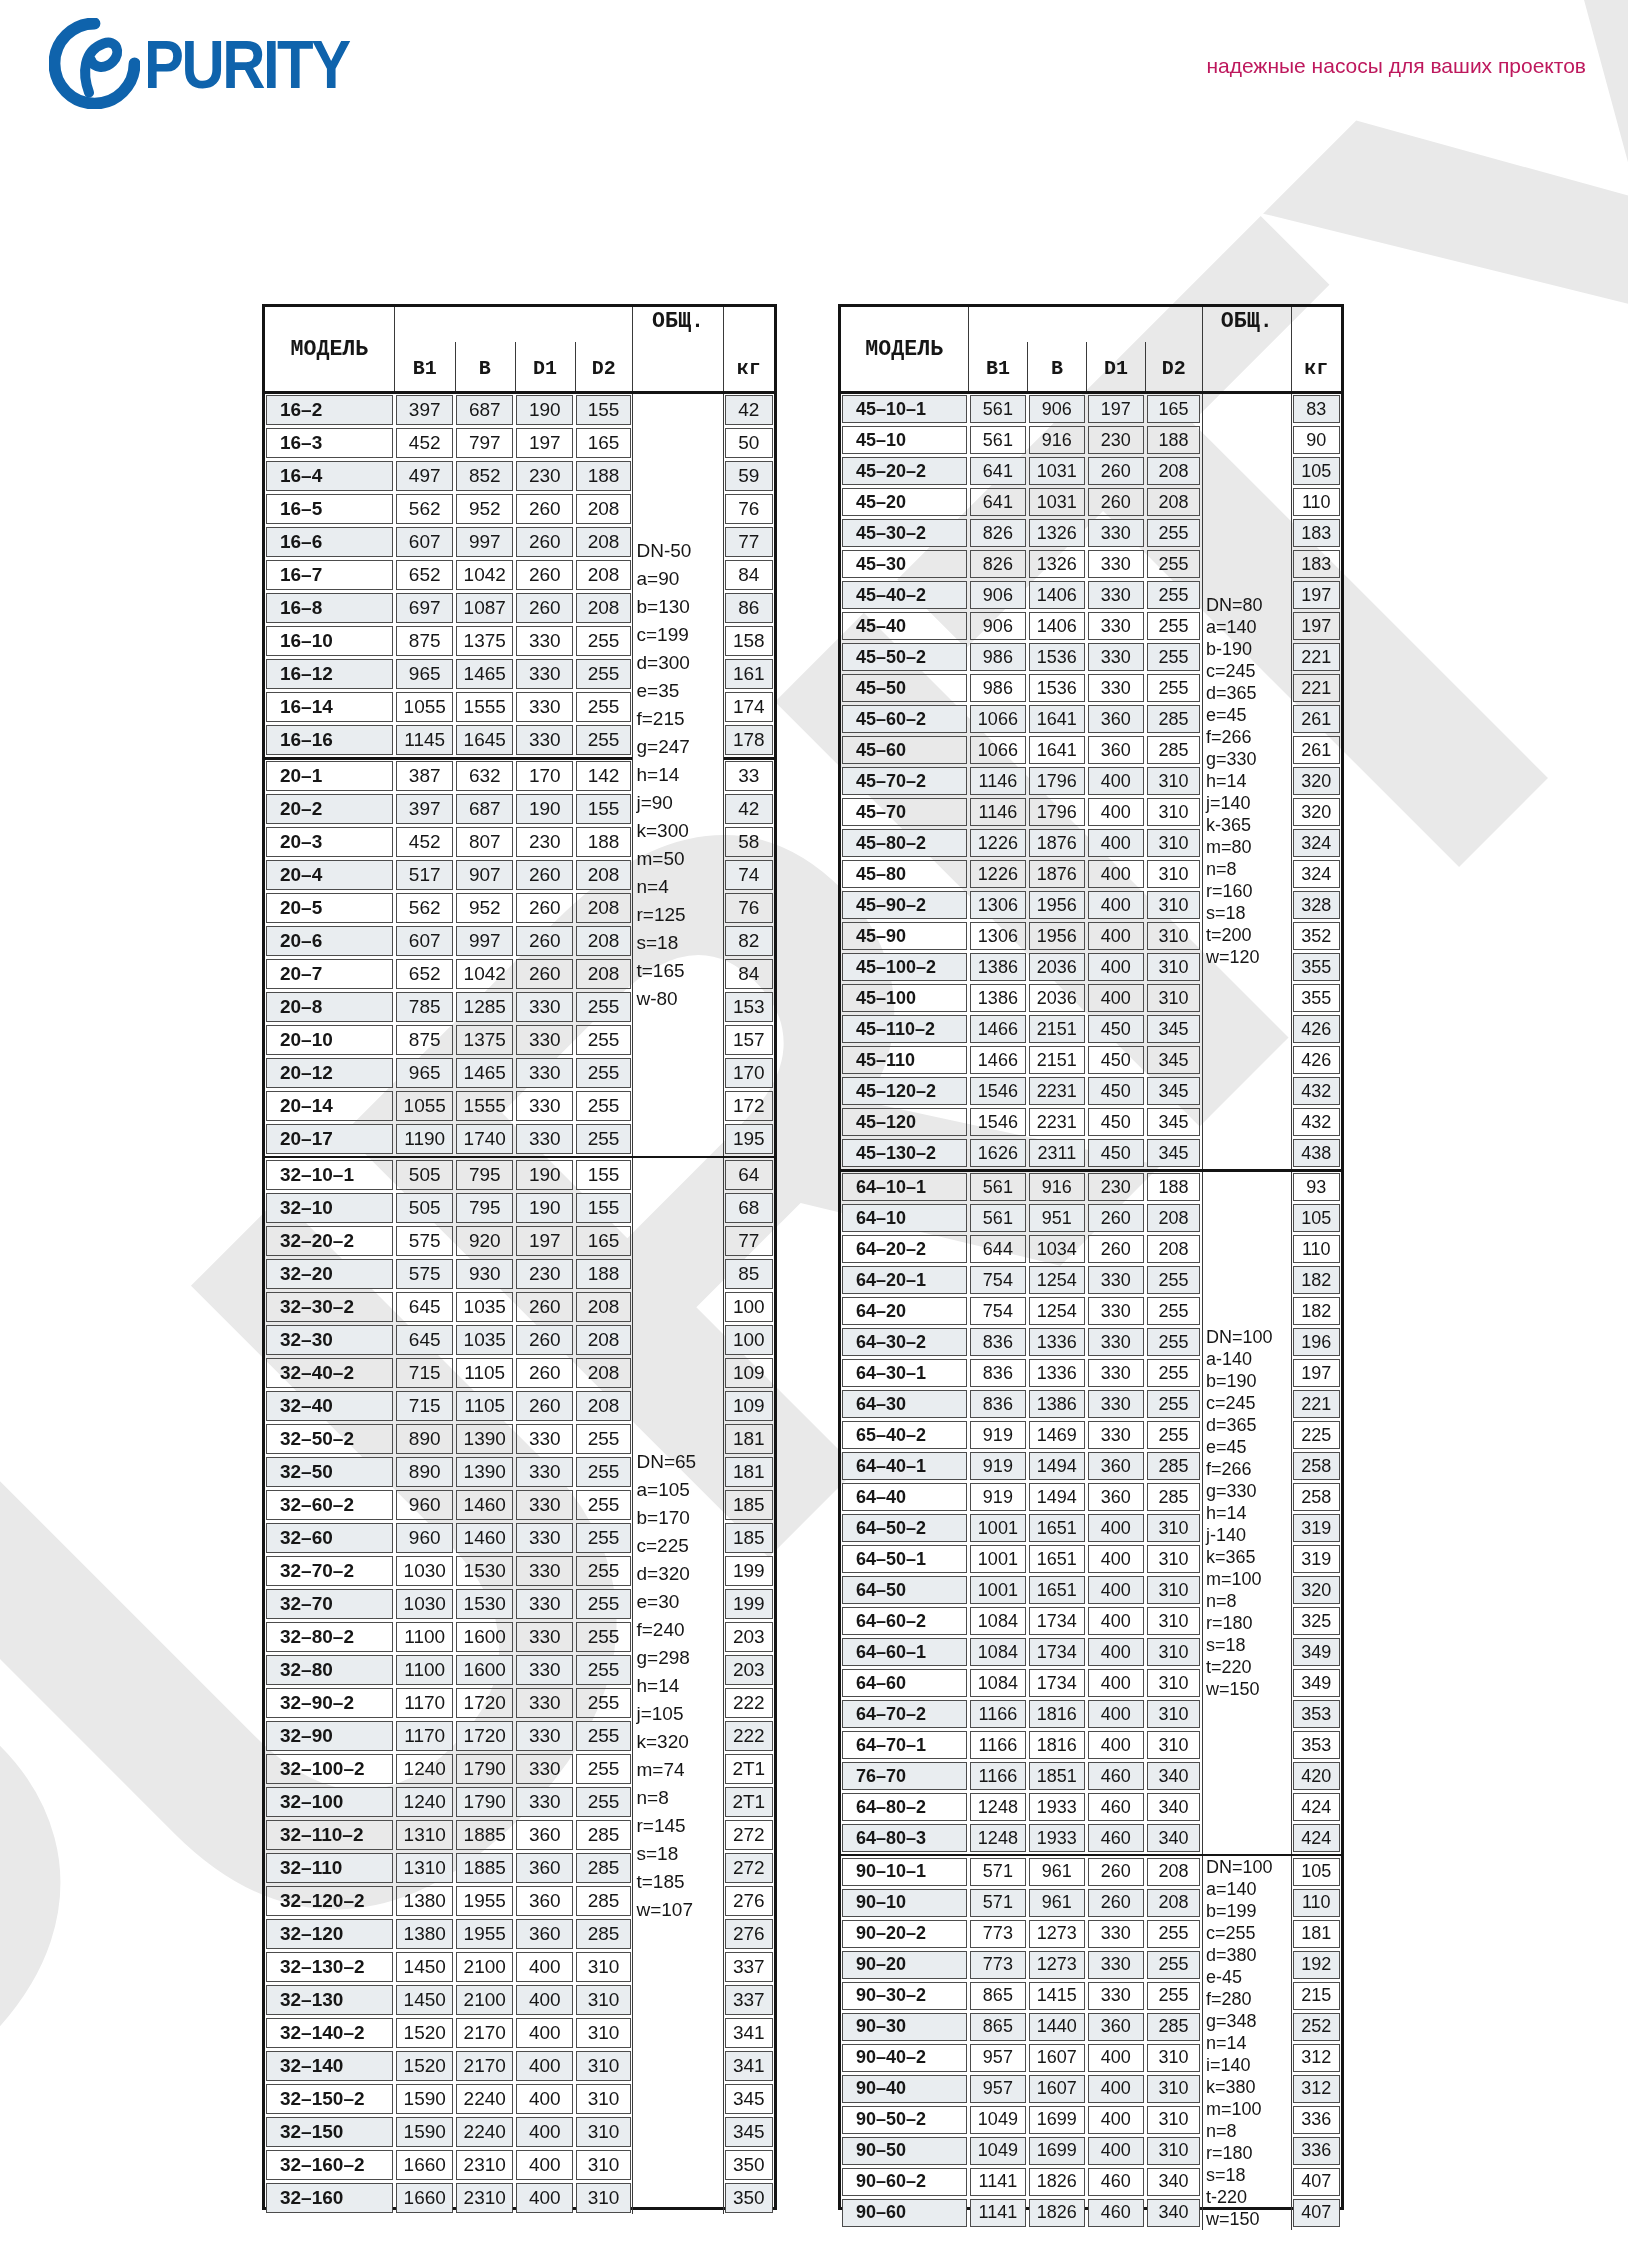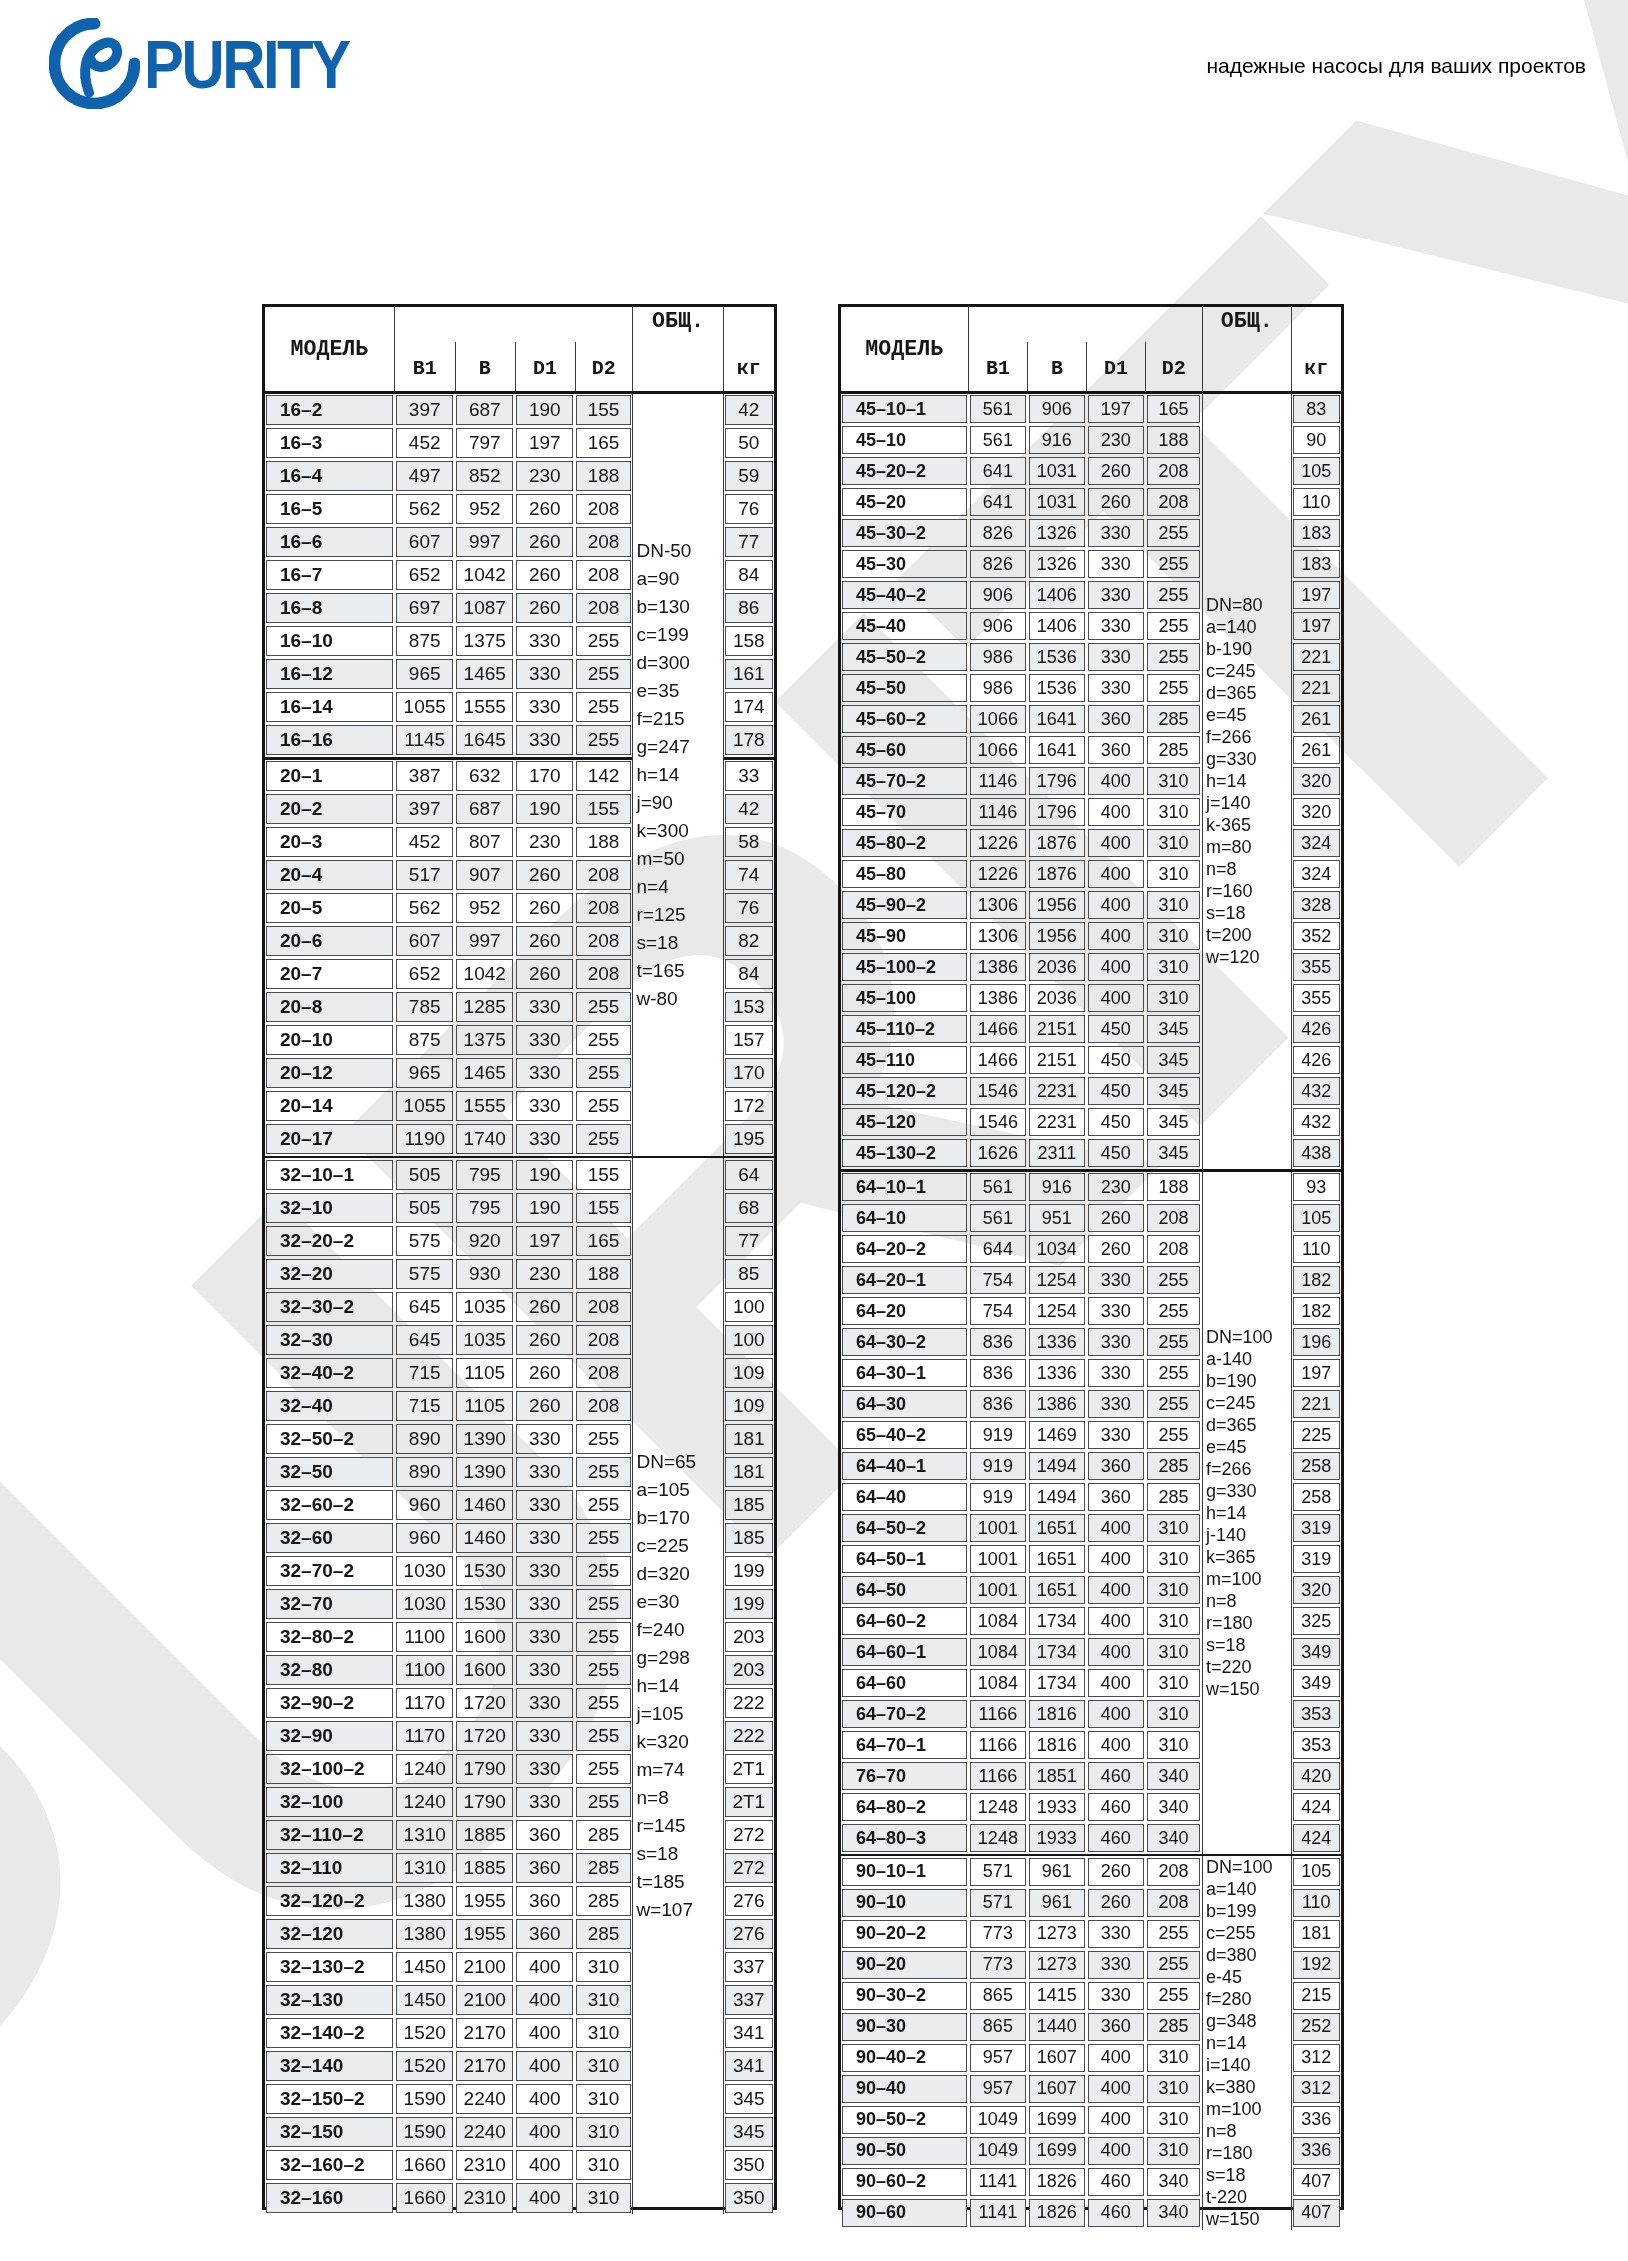--- a/index.html
+++ b/index.html
@@ -16,21 +16,21 @@
   }
   
   .brandbar{position:absolute;left:49px;top:17.5px;display:flex;align-items:center;z-index:3;}
   .logo-icon{width:91px;height:91px;}
   .logo-text{
     font-size:68px;font-weight:bold;color:#0f63ac;letter-spacing:-2.8px;
     transform:scaleX(.88);transform-origin:left center;margin-left:4.2px;
   }
   .tagline{
     position:absolute;right:43px;top:54px;z-index:3;
-    font-size:21px;color:#000000;margin-left:14px;
+    font-size:21px;color:#be185d;margin-left:14px;
   }
   
   .ptable{
     position:absolute;top:304px;height:1906px;box-sizing:border-box;
     border:3.5px solid #141414;background:transparent;z-index:2;
   }
   #left-table{left:262px;width:515px;--rh:33px;--nlh:28px;--fs:19px;}
   #right-table{left:838px;width:506px;--rh:31px;--nlh:22px;--fs:18px;}
 
   .thead{height:84px;display:flex;font-weight:bold;font-family:Liberation Mono, monospace;}

